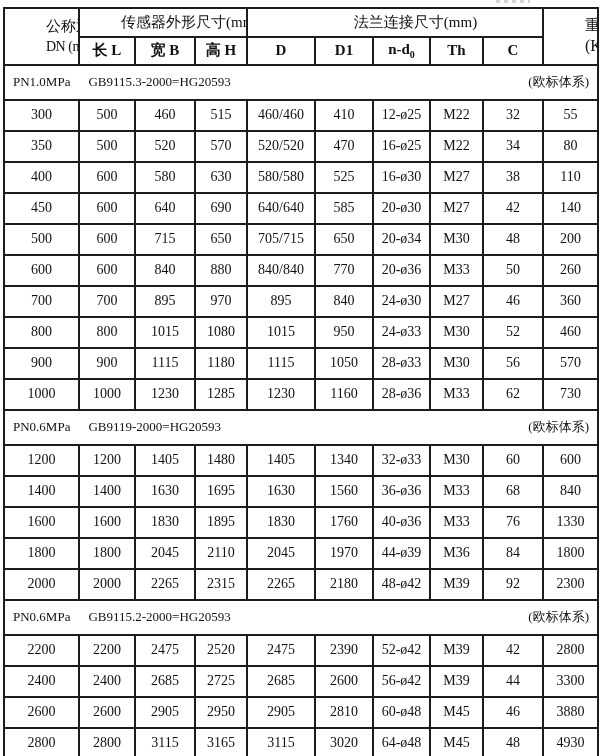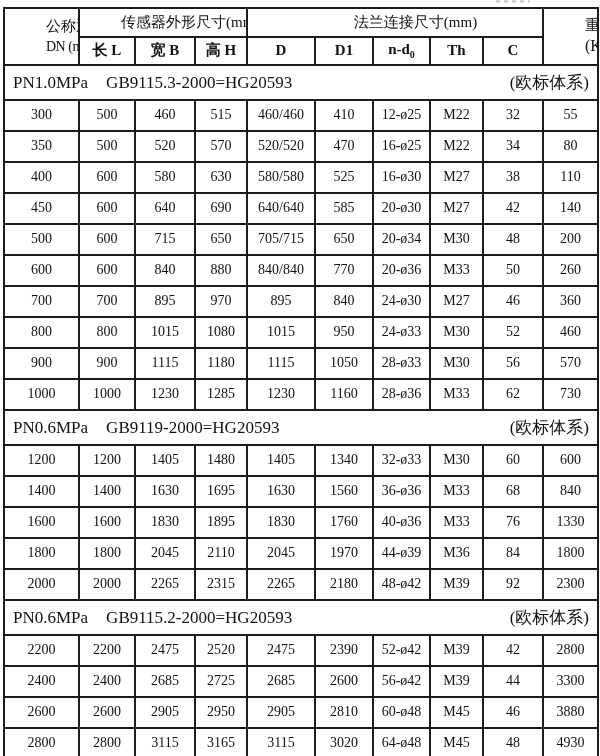--- a/index.html
+++ b/index.html
@@ -40,21 +40,21 @@
   }
   tr.hdr1 th{height:27px;font-size:15px;padding-left:41px;}
   tr.hdr2 th{height:26px;font-size:15px;font-weight:bold;}
   th.dn-cell{font-size:15px;}
   th.dn-cell .sub{display:block;font-size:14px;letter-spacing:-0.5px;margin-top:3px;}
   th.wt-cell{font-size:15px;margin-top:44px;}
   th.wt-cell .sub{display:block;font-size:16px;margin-top:3px;}
   tr.section-row td{height:33px;}
   tr.section-row .wrap{
     display:flex;align-items:center;
-    font-size:17px;
+    font-size:13px;
     padding:0 8px;
   }
   tr.section-row .std{margin-left:18px;}
   tr.section-row .note{margin-left:auto;text-align:center;}
   tr.data-row td{height:29px;font-size:14px;}
   sub{font-size:10px;}
 </style>
 </head>
 <body>
 

